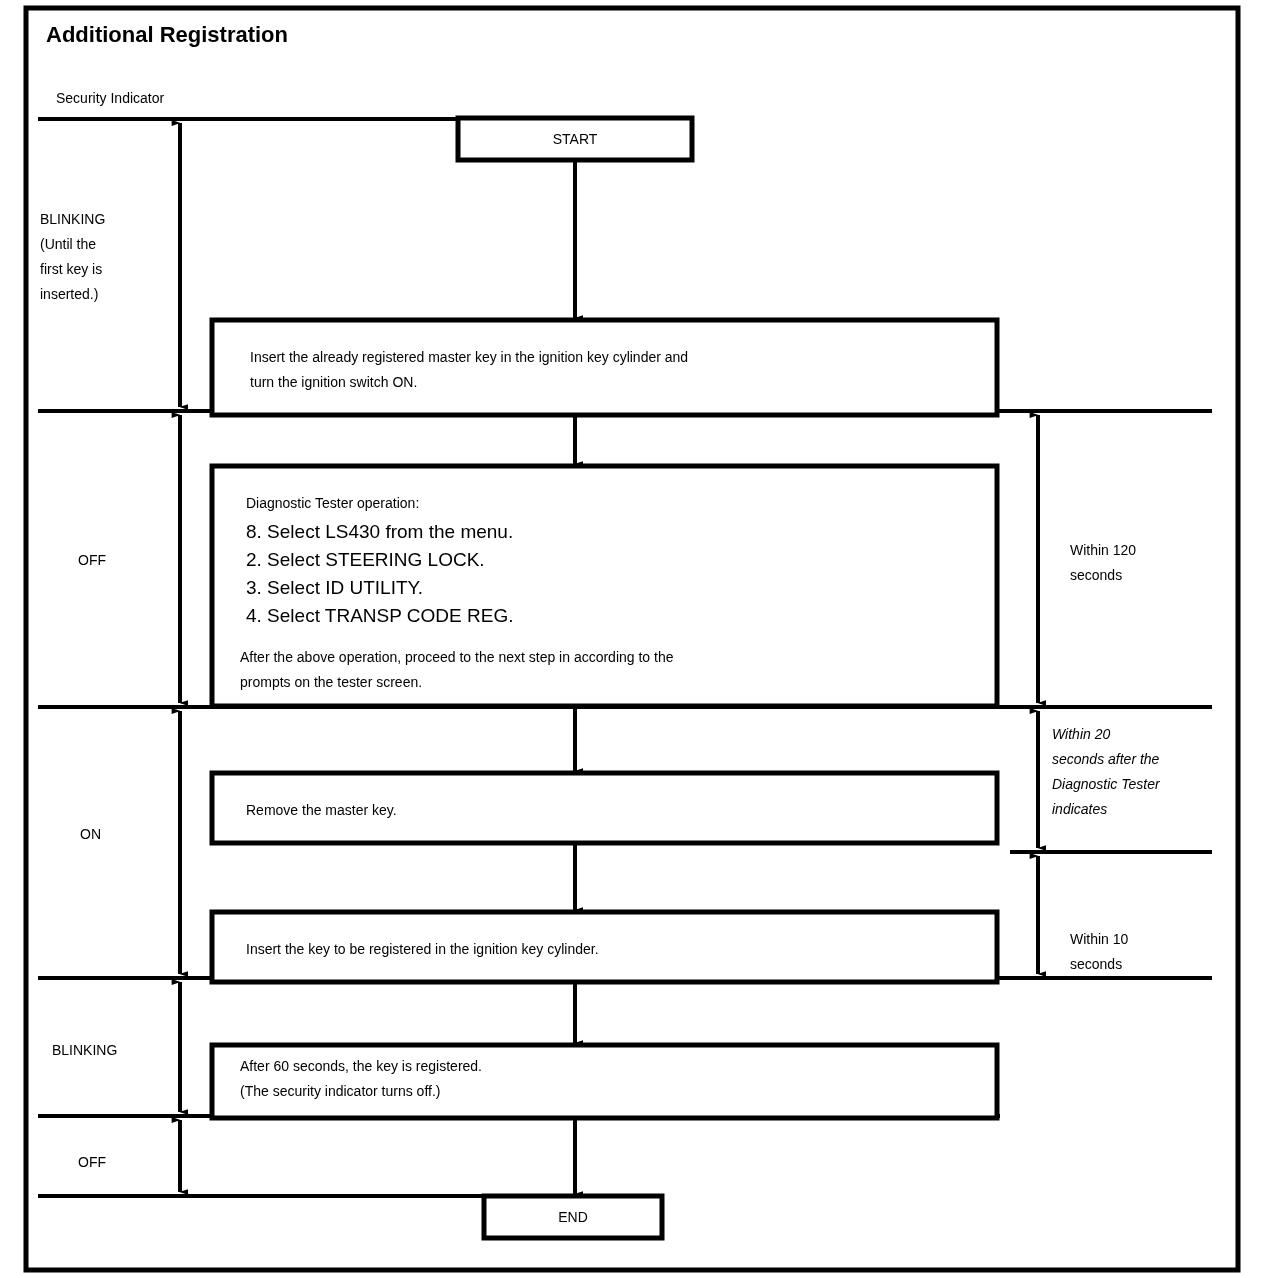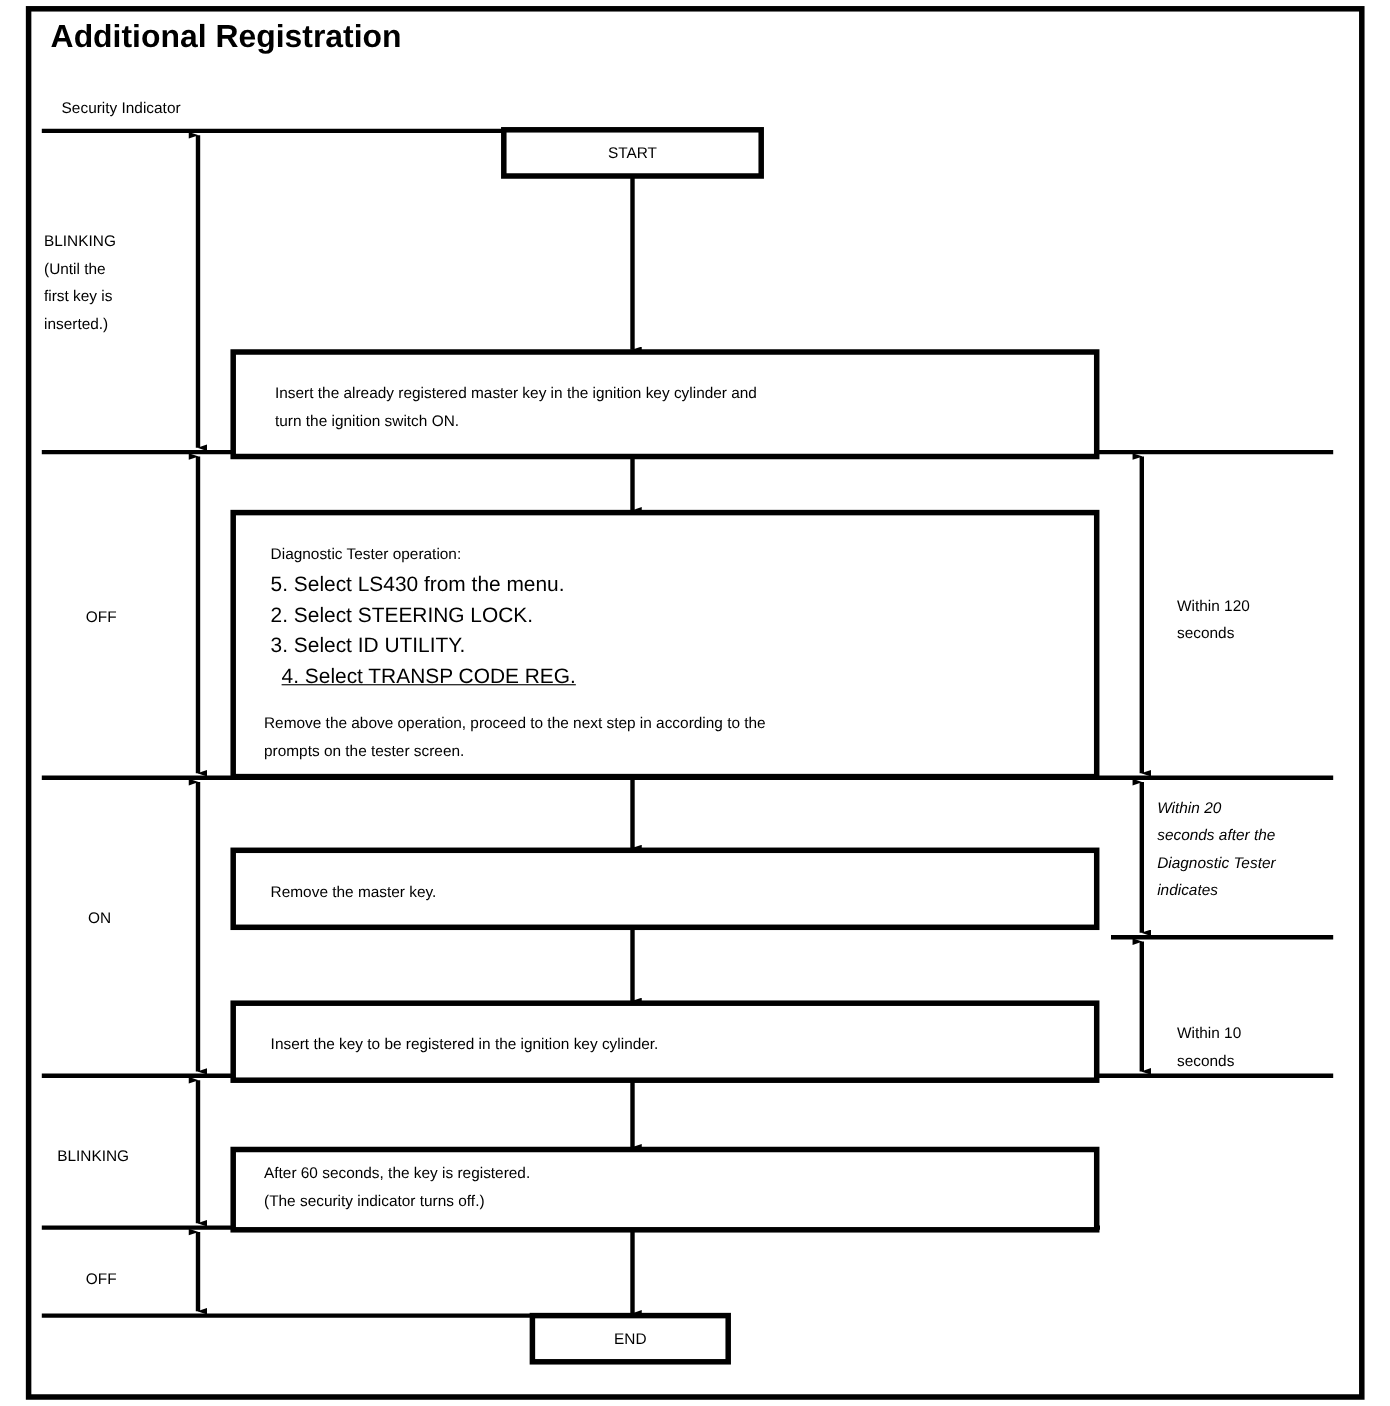--- a/index.html
+++ b/index.html
@@ -29,21 +29,21 @@
   .txt {
     position: absolute;
     font-family: "Liberation Sans", sans-serif;
     font-size: 14px;
     line-height: 25px;
     color: #000;
     white-space: pre;
   }
   .txt.bold {
     font-weight: bold;
-    font-size: 29px;
+    font-size: 22px;
   }
   .txt.center {
     text-align: center;
     white-space: nowrap;
   }
   .multiline {
     white-space: pre-line;
   }
   .step-list {
     position: absolute;
@@ -123,25 +123,25 @@
 inserted.)</div>
   <div class="txt" style="left:78px; top:548px;">OFF</div>
   <div class="txt" style="left:80px; top:822px;">ON</div>
   <div class="txt" style="left:52px; top:1038px;">BLINKING</div>
   <div class="txt" style="left:78px; top:1150px;">OFF</div>
 
   <div class="txt multiline" style="left:250px; top:345px; width:730px;">Insert the already registered master key in the ignition key cylinder and
 turn the ignition switch ON.</div>
 
   <div class="txt" style="left:246px; top:491px;">Diagnostic Tester operation:</div>
-  <div class="step-list" style="left:246px; top:518px;">5.  Select LS430 from the menu.</div>
+  <div class="step-list" style="left:246px; top:518px;">8.  Select LS430 from the menu.</div>
   <div class="step-list" style="left:246px; top:546px;">2.  Select STEERING LOCK.</div>
   <div class="step-list" style="left:246px; top:574px;">3.  Select ID UTILITY.</div>
-  <div class="step-list" style="left:256px; top:602px;text-decoration:underline;">4.  Select TRANSP CODE REG.</div>
-  <div class="txt multiline" style="left:240px; top:645px; width:730px;">Remove the above operation, proceed to the next step in according to the
+  <div class="step-list" style="left:246px; top:602px;">4.  Select TRANSP CODE REG.</div>
+  <div class="txt multiline" style="left:240px; top:645px; width:730px;">After the above operation, proceed to the next step in according to the
 prompts on the tester screen.</div>
 
   <div class="txt" style="left:246px; top:798px;">Remove the master key.</div>
 
   <div class="txt" style="left:246px; top:937px;text-align:right;">Insert the key to be registered in the ignition key cylinder.</div>
 
   <div class="txt multiline" style="left:240px; top:1054px; width:730px;">After 60 seconds, the key is registered.
 (The security indicator turns off.)</div>
 
   <div class="txt multiline" style="left:1070px; top:538px; width:180px;">Within 120

